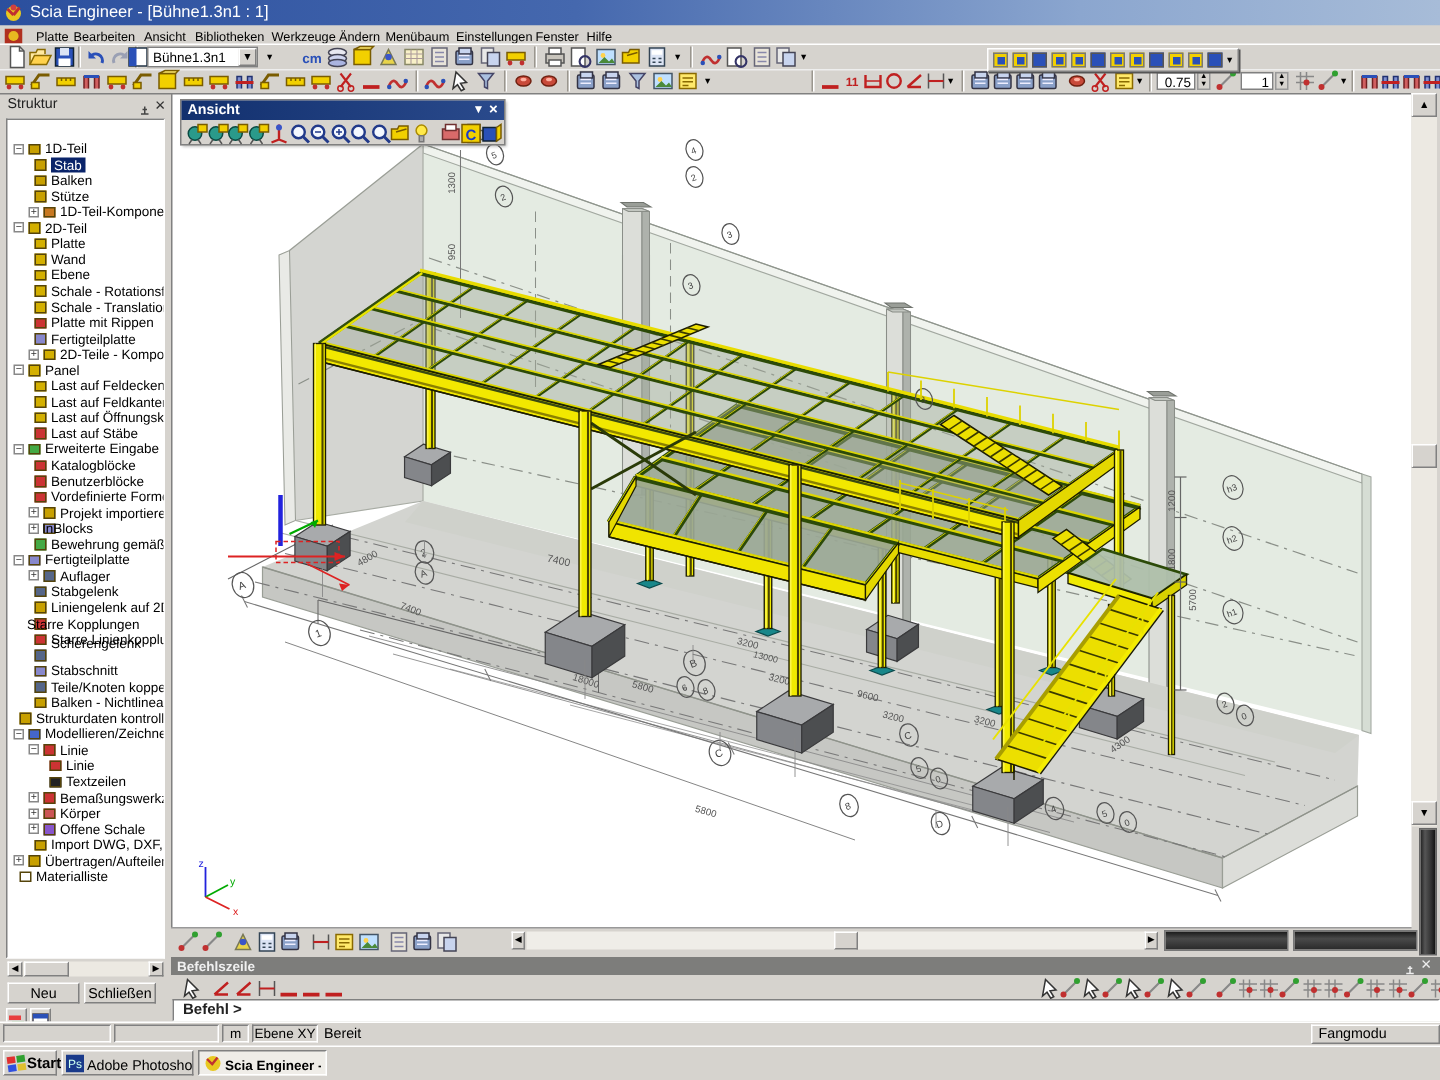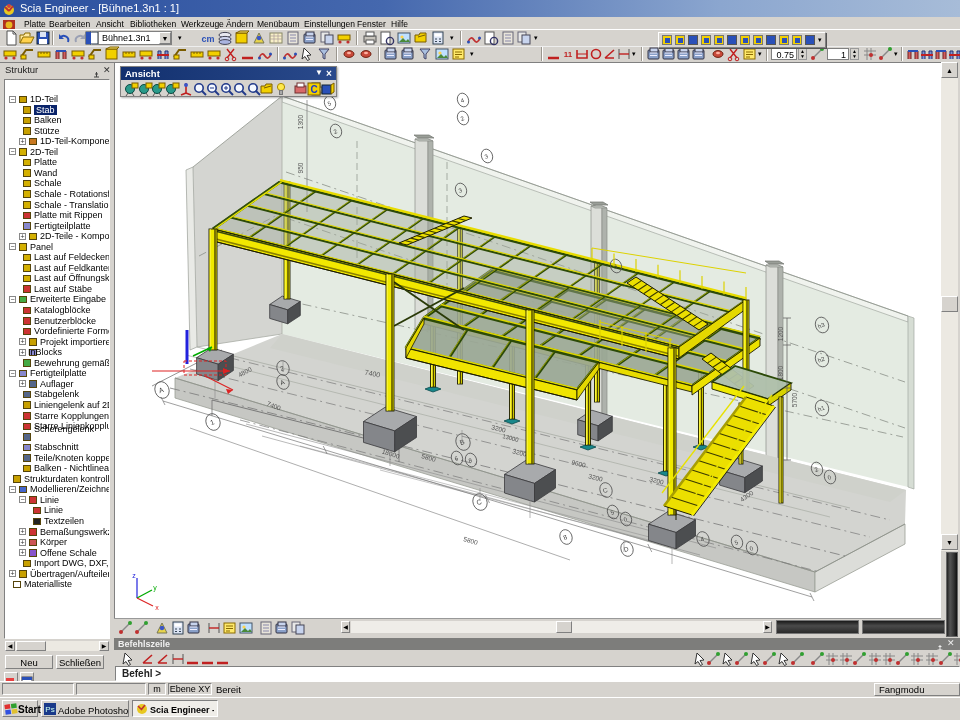--- a/index.html
+++ b/index.html
@@ -406,21 +406,21 @@
       <div style="position:absolute;left:28px;top:136.7px;width:8px;height:7.5px;background:#c87820;border:1px solid #55440a"></div>
       <div style="position:absolute;left:39px;top:135.2px;height:10.5px;font-size:9px;line-height:10.5px;color:#000;white-space:nowrap">1D-Teil-Komponente</div>
 <div style="position:absolute;left:8px;top:147.25px;width:7px;height:7px;border:1px solid #888;background:#fff;font-size:7px;line-height:6px;text-align:center;color:#333">−</div>
       <div style="position:absolute;left:18px;top:147.25px;width:8px;height:7.5px;background:#d4b000;border:1px solid #55440a"></div>
       <div style="position:absolute;left:29px;top:145.75px;height:10.5px;font-size:9px;line-height:10.5px;color:#000;white-space:nowrap">2D-Teil</div>
 <div style="position:absolute;left:22px;top:157.8px;width:8px;height:7.5px;background:#d4b000;border:1px solid #55440a"></div>
       <div style="position:absolute;left:33px;top:156.3px;height:10.5px;font-size:9px;line-height:10.5px;color:#000;white-space:nowrap">Platte</div>
 <div style="position:absolute;left:22px;top:168.35000000000002px;width:8px;height:7.5px;background:#d4b000;border:1px solid #55440a"></div>
       <div style="position:absolute;left:33px;top:166.85000000000002px;height:10.5px;font-size:9px;line-height:10.5px;color:#000;white-space:nowrap">Wand</div>
 <div style="position:absolute;left:22px;top:178.9px;width:8px;height:7.5px;background:#d4b000;border:1px solid #55440a"></div>
-      <div style="position:absolute;left:33px;top:177.4px;height:10.5px;font-size:9px;line-height:10.5px;color:#000;white-space:nowrap">Schale</div>
+      <div style="position:absolute;left:33px;top:177.4px;height:10.5px;font-size:9px;line-height:10.5px;color:#000;white-space:nowrap">Ebene</div>
 <div style="position:absolute;left:22px;top:189.45px;width:8px;height:7.5px;background:#d4b000;border:1px solid #55440a"></div>
       <div style="position:absolute;left:33px;top:187.95px;height:10.5px;font-size:9px;line-height:10.5px;color:#000;white-space:nowrap">Schale - Rotationsflä</div>
 <div style="position:absolute;left:22px;top:200.0px;width:8px;height:7.5px;background:#d4b000;border:1px solid #55440a"></div>
       <div style="position:absolute;left:33px;top:198.5px;height:10.5px;font-size:9px;line-height:10.5px;color:#000;white-space:nowrap">Schale - Translation</div>
 <div style="position:absolute;left:22px;top:210.55px;width:8px;height:7.5px;background:#cc3333;border:1px solid #55440a"></div>
       <div style="position:absolute;left:33px;top:209.05px;height:10.5px;font-size:9px;line-height:10.5px;color:#000;white-space:nowrap">Platte mit Rippen</div>
 <div style="position:absolute;left:22px;top:221.10000000000002px;width:8px;height:7.5px;background:#8888cc;border:1px solid #55440a"></div>
       <div style="position:absolute;left:33px;top:219.60000000000002px;height:10.5px;font-size:9px;line-height:10.5px;color:#000;white-space:nowrap">Fertigteilplatte</div>
 <div style="position:absolute;left:18px;top:231.65px;width:7px;height:7px;border:1px solid #888;background:#fff;font-size:7px;line-height:6px;text-align:center;color:#333">+</div>
       <div style="position:absolute;left:28px;top:231.65px;width:8px;height:7.5px;background:#d4b000;border:1px solid #55440a"></div>
@@ -457,21 +457,21 @@
       <div style="position:absolute;left:18px;top:368.8px;width:8px;height:7.5px;background:#8888cc;border:1px solid #55440a"></div>
       <div style="position:absolute;left:29px;top:367.3px;height:10.5px;font-size:9px;line-height:10.5px;color:#000;white-space:nowrap">Fertigteilplatte</div>
 <div style="position:absolute;left:18px;top:379.35px;width:7px;height:7px;border:1px solid #888;background:#fff;font-size:7px;line-height:6px;text-align:center;color:#333">+</div>
       <div style="position:absolute;left:28px;top:379.35px;width:8px;height:7.5px;background:#556688;border:1px solid #55440a"></div>
       <div style="position:absolute;left:39px;top:377.85px;height:10.5px;font-size:9px;line-height:10.5px;color:#000;white-space:nowrap">Auflager</div>
 <div style="position:absolute;left:22px;top:389.90000000000003px;width:8px;height:7.5px;background:#556688;border:1px solid #55440a"></div>
       <div style="position:absolute;left:33px;top:388.40000000000003px;height:10.5px;font-size:9px;line-height:10.5px;color:#000;white-space:nowrap">Stabgelenk</div>
 <div style="position:absolute;left:22px;top:400.45000000000005px;width:8px;height:7.5px;background:#c8a000;border:1px solid #55440a"></div>
       <div style="position:absolute;left:33px;top:398.95000000000005px;height:10.5px;font-size:9px;line-height:10.5px;color:#000;white-space:nowrap">Liniengelenk auf 2D-</div>
 <div style="position:absolute;left:22px;top:411.0px;width:8px;height:7.5px;background:#cc3333;border:1px solid #55440a"></div>
-      <div style="position:absolute;left:33px;top:409.5px;height:10.5px;font-size:9px;line-height:10.5px;color:#000;white-space:nowrap">Starre Kopplungen</div>
+      <div style="position:absolute;left:17px;top:409.5px;height:10.5px;font-size:9px;line-height:10.5px;color:#000;white-space:nowrap">Starre Kopplungen</div>
 <div style="position:absolute;left:22px;top:421.55px;width:8px;height:7.5px;background:#cc3333;border:1px solid #55440a"></div>
       <div style="position:absolute;left:33px;top:420.05px;height:10.5px;font-size:9px;line-height:10.5px;color:#000;white-space:nowrap">Starre Linienkopplun</div>
 <div style="position:absolute;left:22px;top:432.1px;width:8px;height:7.5px;background:#556688;border:1px solid #55440a"></div>
       <div style="position:absolute;left:33px;top:423px;height:10.5px;font-size:9px;line-height:10.5px;color:#000;white-space:nowrap">Scherengelenk</div>
 <div style="position:absolute;left:22px;top:442.65000000000003px;width:8px;height:7.5px;background:#8888cc;border:1px solid #55440a"></div>
       <div style="position:absolute;left:33px;top:441.15000000000003px;height:10.5px;font-size:9px;line-height:10.5px;color:#000;white-space:nowrap">Stabschnitt</div>
 <div style="position:absolute;left:22px;top:453.20000000000005px;width:8px;height:7.5px;background:#556688;border:1px solid #55440a"></div>
       <div style="position:absolute;left:33px;top:451.70000000000005px;height:10.5px;font-size:9px;line-height:10.5px;color:#000;white-space:nowrap">Teile/Knoten koppeln</div>
 <div style="position:absolute;left:22px;top:463.75px;width:8px;height:7.5px;background:#c8a000;border:1px solid #55440a"></div>
       <div style="position:absolute;left:33px;top:462.25px;height:10.5px;font-size:9px;line-height:10.5px;color:#000;white-space:nowrap">Balken - Nichtlinearit</div>

